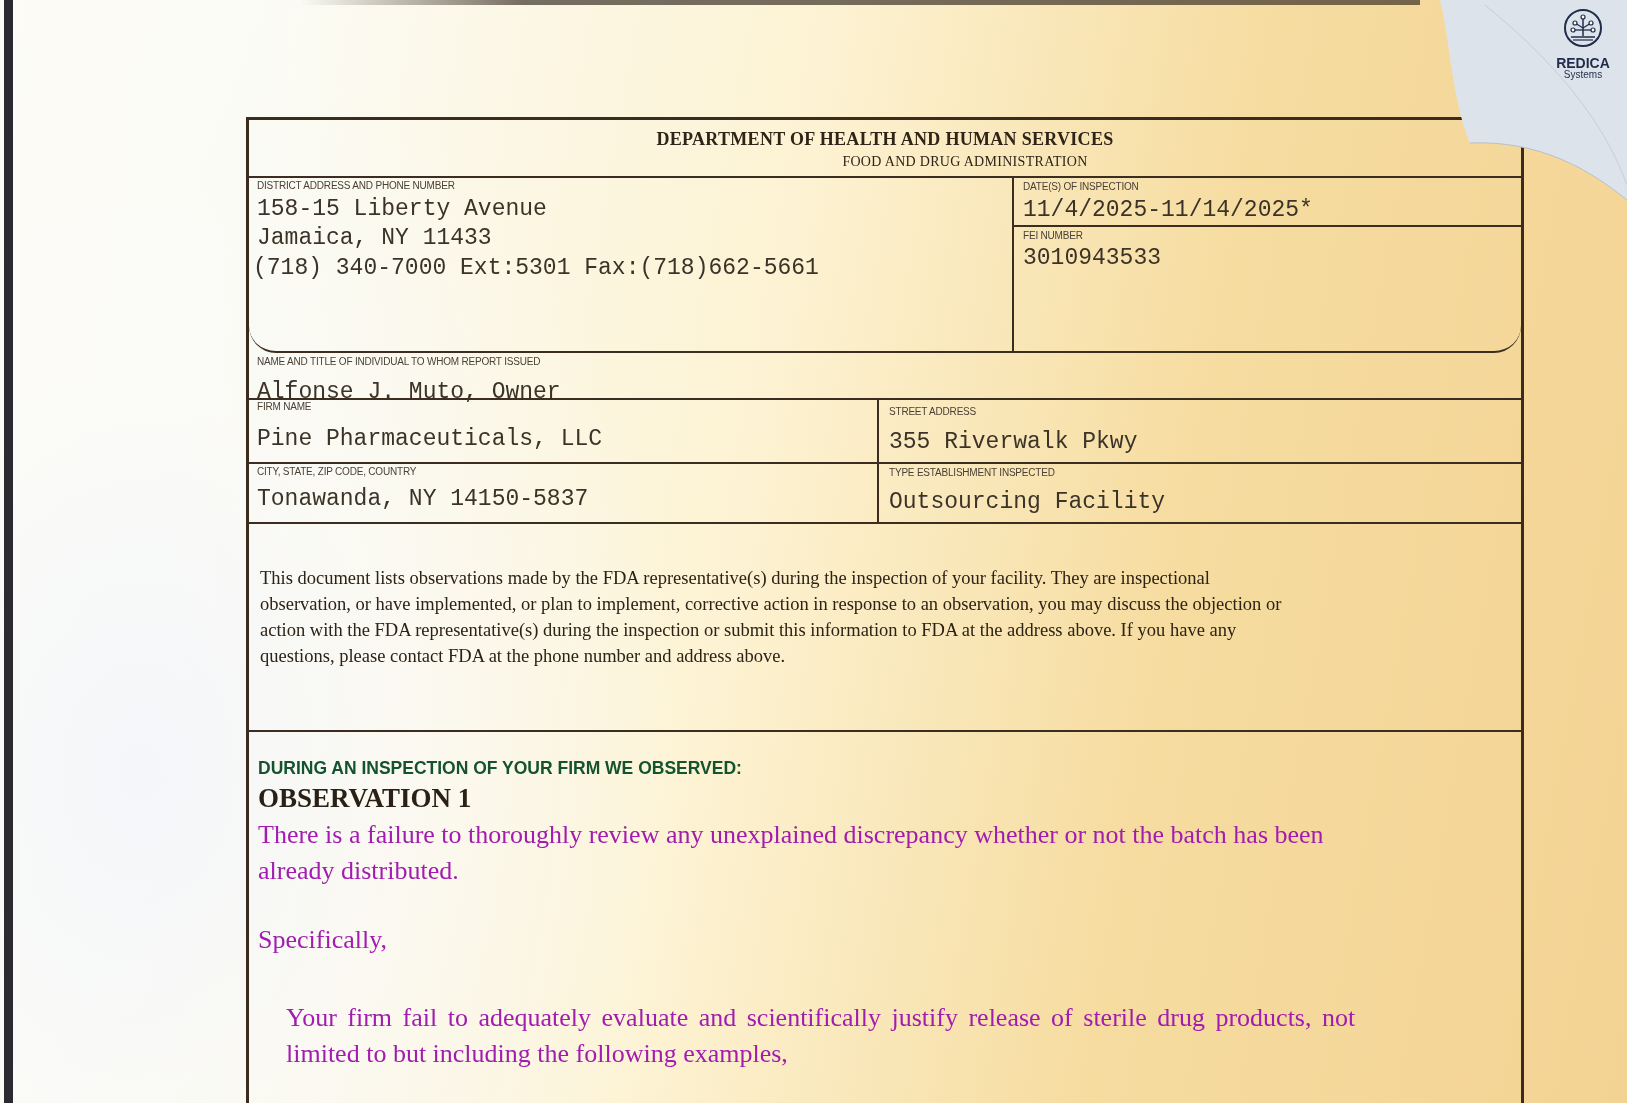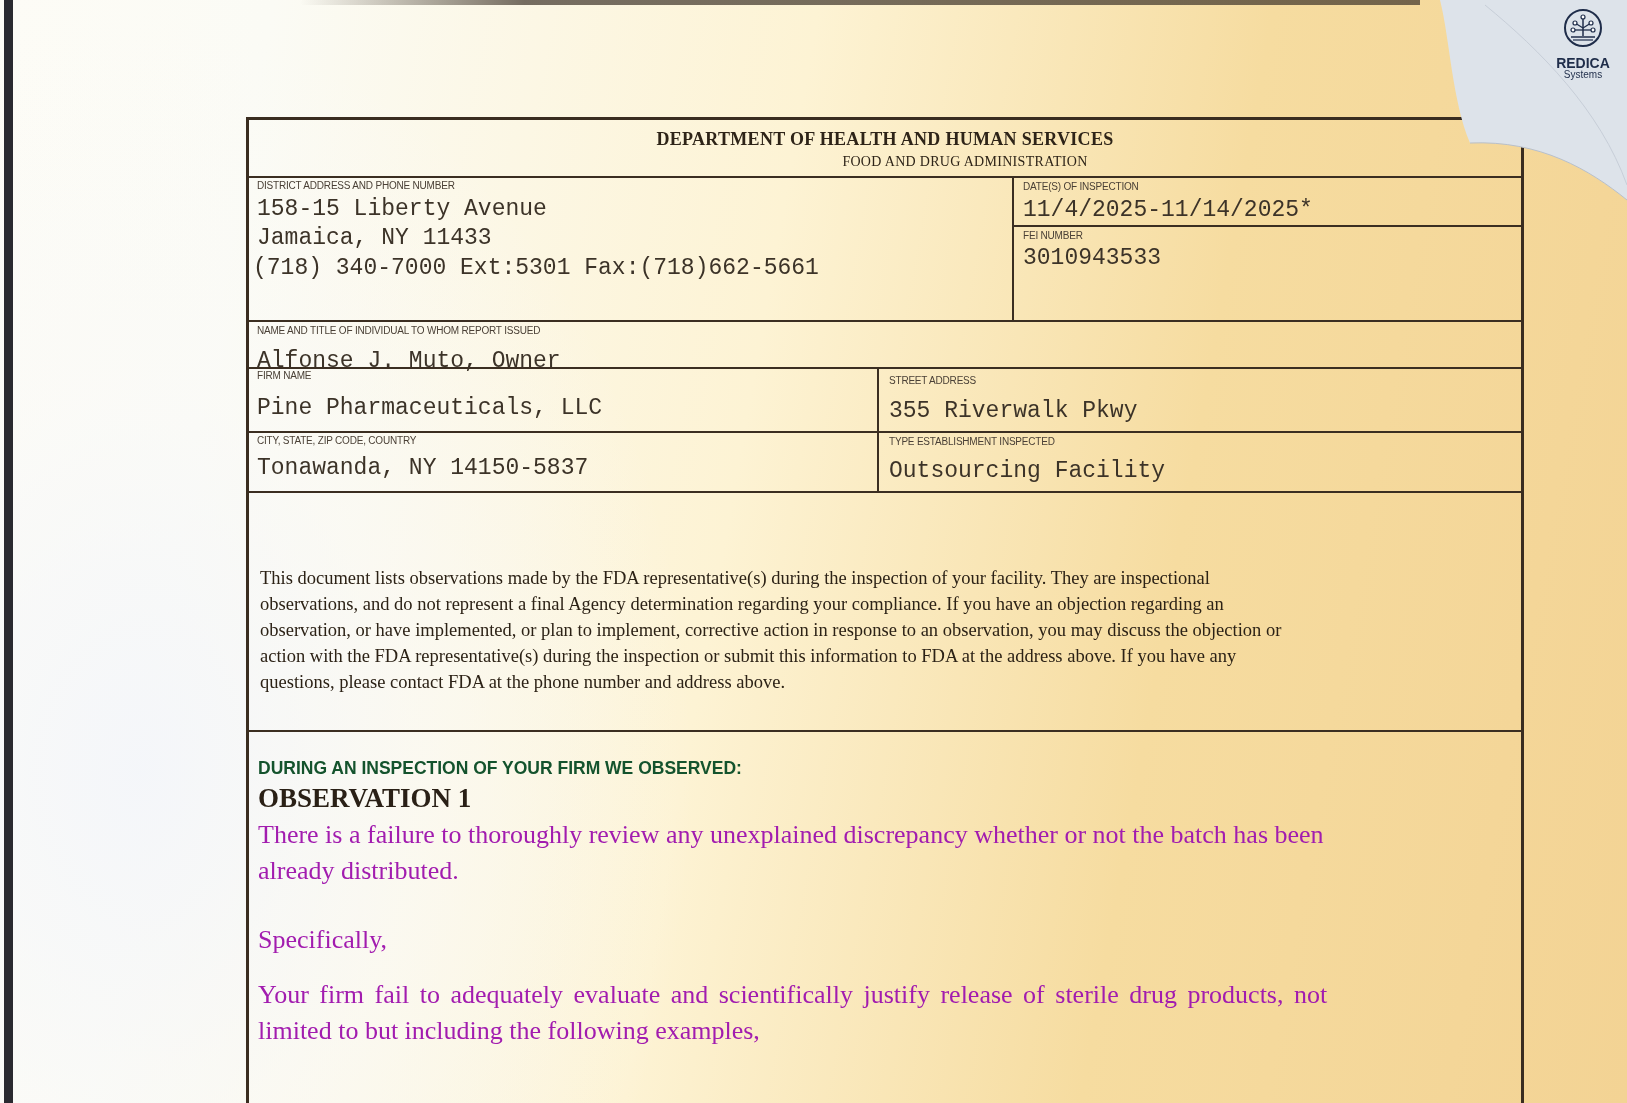--- a/index.html
+++ b/index.html
@@ -78,21 +78,21 @@
 <div class="glare"></div>
 <div class="left-edge"></div>
 <div class="top-edge"></div>
 
 <div class="form">
   <div class="hdr">
     <div class="dept">DEPARTMENT OF HEALTH AND HUMAN SERVICES</div>
     <div class="fda">FOOD AND DRUG ADMINISTRATION</div>
   </div>
 
-  <div class="row" style="height:144px;">
+  <div class="row" style="height:175px;border-radius:27px;">
     <span class="lbl" style="left:8px;top:2px;">DISTRICT ADDRESS AND PHONE NUMBER</span>
     <span class="val" style="left:8px;top:18px;">158-15 Liberty Avenue</span>
     <span class="val" style="left:8px;top:47px;">Jamaica, NY 11433</span>
     <span class="val" style="left:4px;top:77px;">(718) 340-7000 Ext:5301 Fax:(718)662-5661</span>
 
     <div class="vsep" style="left:763px;"></div>
     <span class="lbl" style="left:774px;top:3px;">DATE(S) OF INSPECTION</span>
     <span class="val" style="left:774px;top:19px;">11/4/2025-11/14/2025*</span>
     <div class="hsep" style="left:763px;right:0;top:47px;"></div>
     <span class="lbl" style="left:774px;top:52px;">FEI NUMBER</span>
@@ -116,36 +116,35 @@
     <span class="lbl" style="left:8px;top:2px;">CITY, STATE, ZIP CODE, COUNTRY</span>
     <span class="val" style="left:8px;top:22px;">Tonawanda, NY 14150-5837</span>
     <div class="vsep" style="left:628px;"></div>
     <span class="lbl" style="left:640px;top:3px;">TYPE ESTABLISHMENT INSPECTED</span>
     <span class="val" style="left:640px;top:25px;">Outsourcing Facility</span>
   </div>
 </div>
 
 <div class="disclaimer">
   <div>This document lists observations made by the FDA representative(s) during the inspection of your facility. They are inspectional</div>
-  <div>observations, and do not represent a final Agency determination regarding your compliance. If you have an objection regarding an</div>
   <div>observation, or have implemented, or plan to implement, corrective action in response to an observation, you may discuss the objection or</div>
   <div>action with the FDA representative(s) during the inspection or submit this information to FDA at the address above. If you have any</div>
   <div>questions, please contact FDA at the phone number and address above.</div>
 </div>
 
 <div class="obs-rule"></div>
 
 <div class="obs-intro">DURING AN INSPECTION OF YOUR FIRM WE OBSERVED:</div>
 <div class="obs-title">OBSERVATION 1</div>
 <div class="obs-text" style="top:817px;">
   <div>There is a failure to thoroughly review any unexplained discrepancy whether or not the batch has been</div>
   <div>already distributed.</div>
 </div>
 <div class="obs-text" style="top:922px;">Specifically,</div>
-<div class="obs-text" style="top:977px;">
+<div class="obs-text" style="top:1000px;margin-left:28px;">
   <div class="obs-just">Your firm fail to adequately evaluate and scientifically justify release of sterile drug products, not</div>
   <div>limited to but including the following examples,</div>
 </div>
 
 <svg class="peel" viewBox="0 0 187 210">
   <path d="M0,0 L187,0 L187,200 C150,170 100,140 30,143 C12,100 10,40 0,0 Z" fill="#dde3ea"></path>
   <path d="M30,143 C100,140 150,170 187,200" fill="none" stroke="#b8c0cb" stroke-width="1"></path>
   <path d="M45,5 C100,50 160,110 187,185" fill="none" stroke="#c7ced8" stroke-width="1"></path>
 </svg>
 

